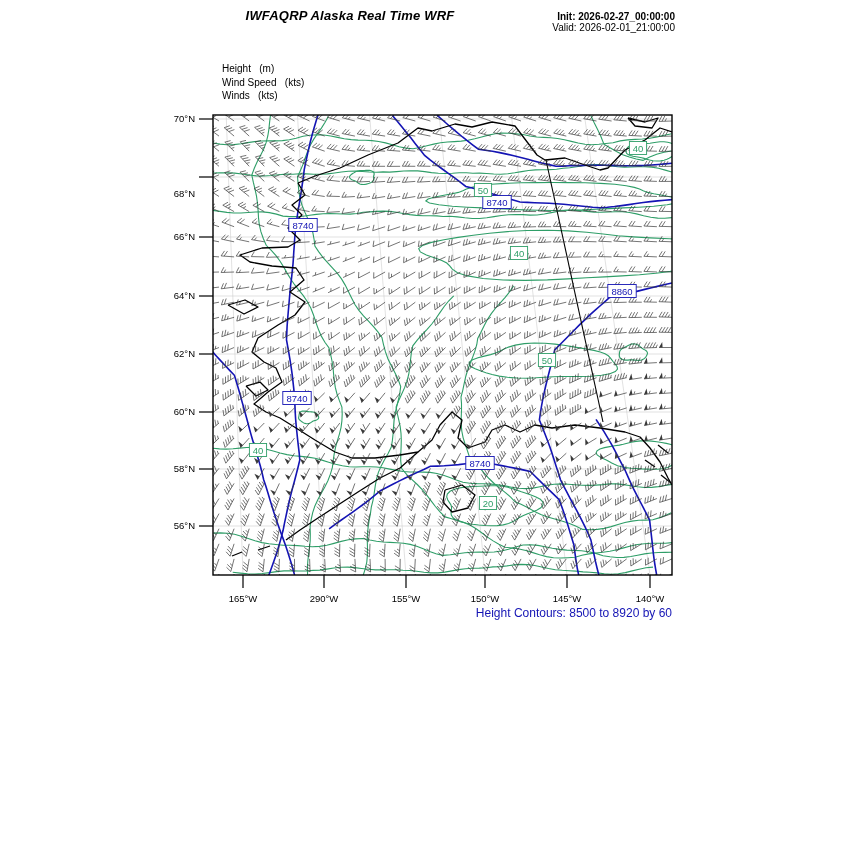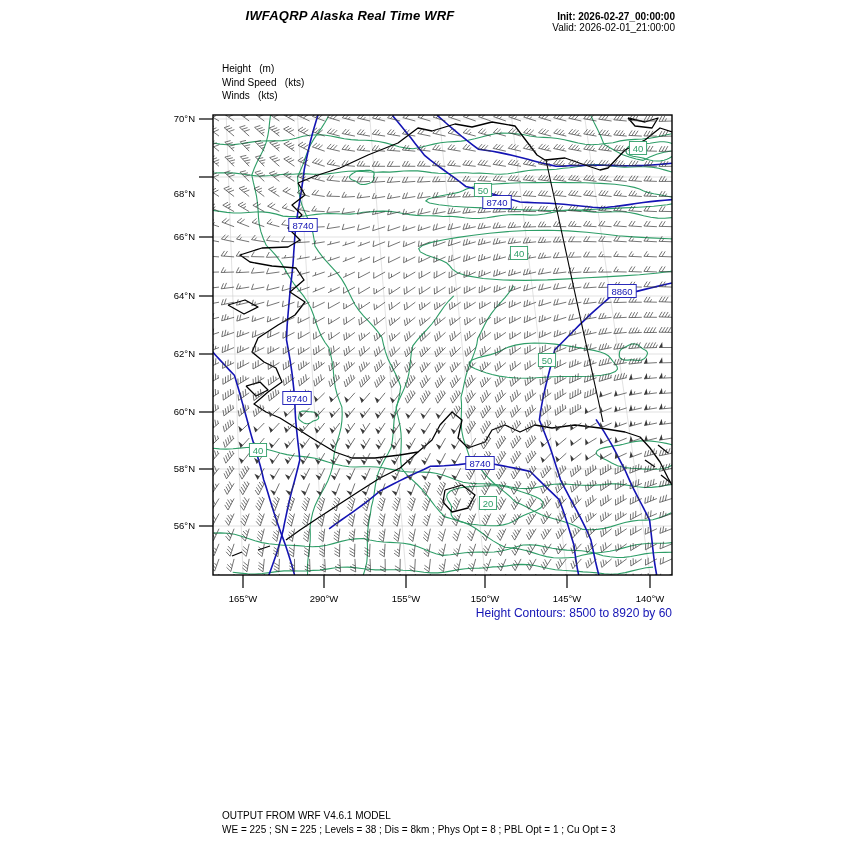--- a/index.html
+++ b/index.html
@@ -166,17 +166,13 @@
       <div class="xtick-label" style="left: 219px; top: 593px;">165°W</div>
       <div class="xtick-label" style="left: 300px; top: 593px;">290°W</div>
       <div class="xtick-label" style="left: 382px; top: 593px;">155°W</div>
       <div class="xtick-label" style="left: 461px; top: 593px;">150°W</div>
       <div class="xtick-label" style="left: 543px; top: 593px;">145°W</div>
       <div class="xtick-label" style="left: 626px; top: 593px;">140°W</div>
     </div>
 
   <div class="note note-height">Height Contours: 8500 to 8920 by 60</div>
 
-  <div class="footer">
-    <div>OUTPUT FROM WRF V4.6.1 MODEL</div>
-    <div>WE = 225 ; SN = 225 ; Levels = 38 ; Dis = 8km ; Phys Opt = 8 ; PBL Opt = 1 ; Cu Opt = 3</div>
-  </div>
 </div>
 
 </body></html>

